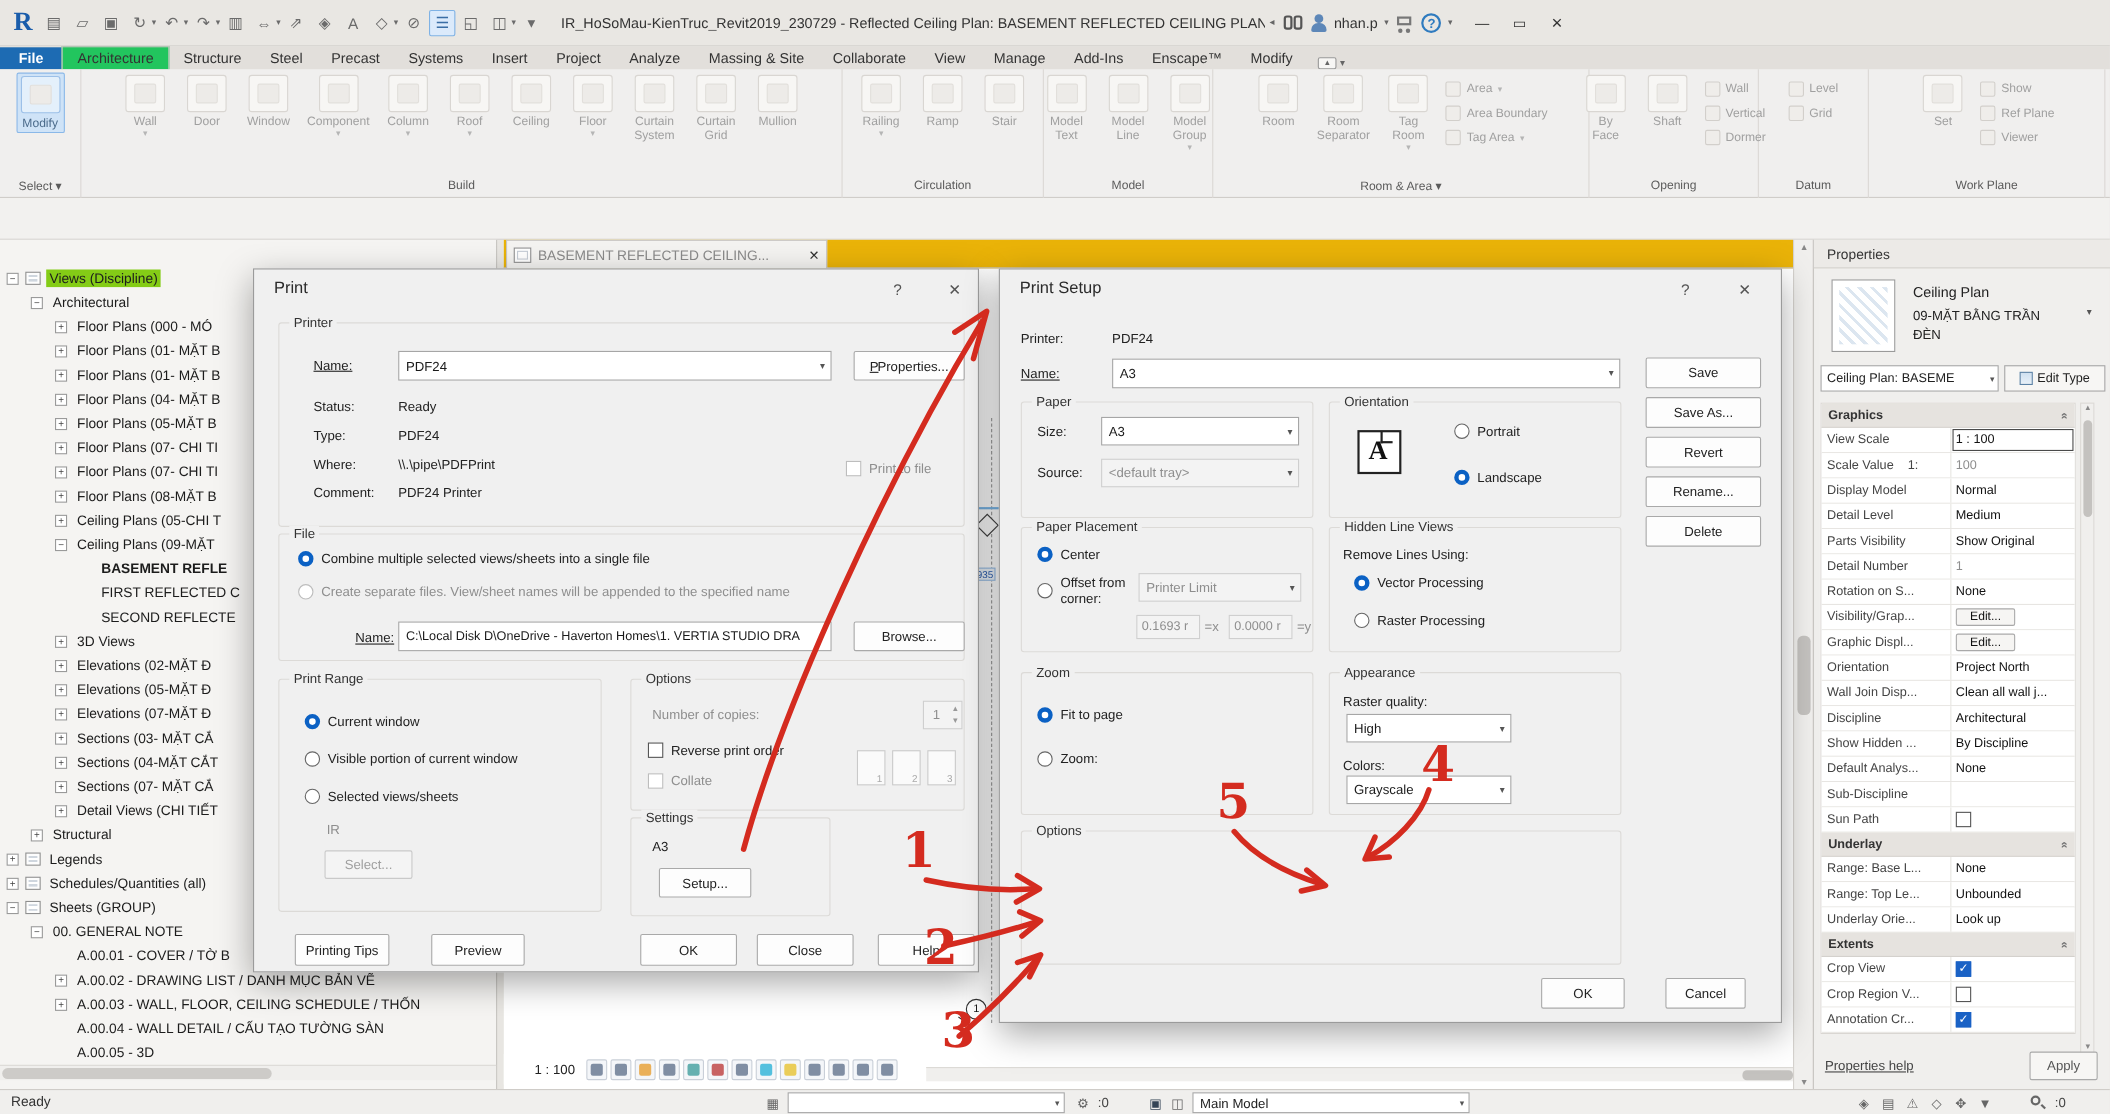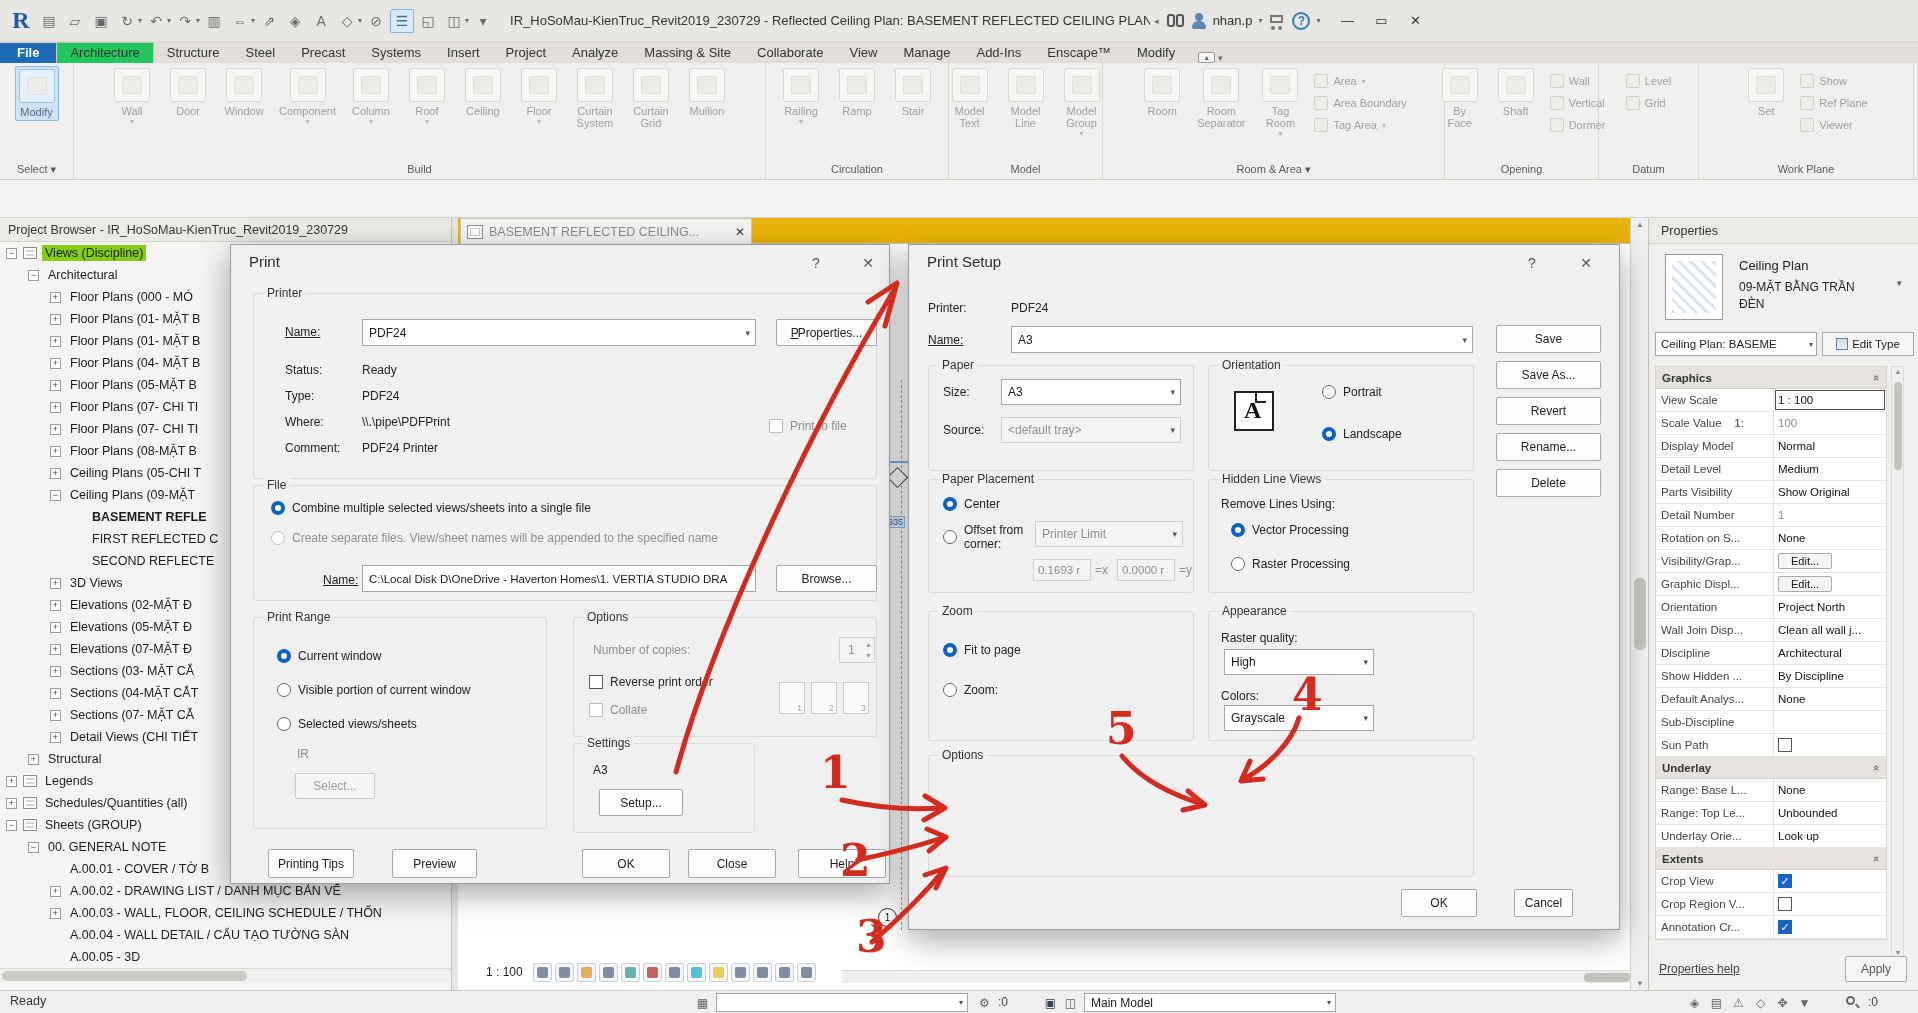--- a/index.html
+++ b/index.html
@@ -456,21 +456,20 @@
             <span class="slb">Viewer</span>
           </div>
         </div>
       </div>
       <div class="panel-label">Work Plane</div>
     </div>
   </div>
 <div id="optionsbar" class="p"></div>
 
 <div id="browser" class="p">
-  <div id="browser-header">Project Browser - IR_HoSoMau-KienTruc_Revit2019_230729</div>
   <div id="tree">
       <div class="titem" style="padding-left: 6px;">
         <span class="texp">−</span>
         <span class="tico"></span>
         <span class="tlb tsel">Views (Discipline)</span>
       </div>
       <div class="titem" style="padding-left: 28px;">
         <span class="texp">−</span>
         <span class="tlb">Architectural</span>
       </div>
@@ -1011,21 +1010,21 @@
       <span class="cv">▾</span>
     </div>
 
   <div class="grp" style="left:19px;top:510px;width:546px;height:122px;"></div>
   <span class="grp-l" style="left:29px;top:503px;">Options</span>
   <div id="opts-left" class="p" style="left: 944px; top: 764px; z-index: 95;">
       <div class="opt-row" style="height: 25.5px;"></div>
     </div>
 
   <div class="btn" style="left:492px;top:644px;width:76px;height:28px;">OK</div>
-  <div class="btn" style="left:605px;top:644px;width:59px;height:28px;">Cancel</div>
+  <div class="btn" style="left:605px;top:644px;width:73px;height:28px;">Cancel</div>
 </div>
 
 <div id="statusbar" class="p">
   <span class="p" style="left:10px;top:3px;">Ready</span>
   <span class="sb-ico" style="left:694px;">▦</span>
   <div class="sb-combo" style="left:716px;width:252px;">
       <span class="cv">▾</span>
     </div>
   <span class="sb-ico" style="left:976px;">⚙</span>
   <span class="p" style="left:998px;top:4px;font-size:12px;color:#444;">:0</span>

